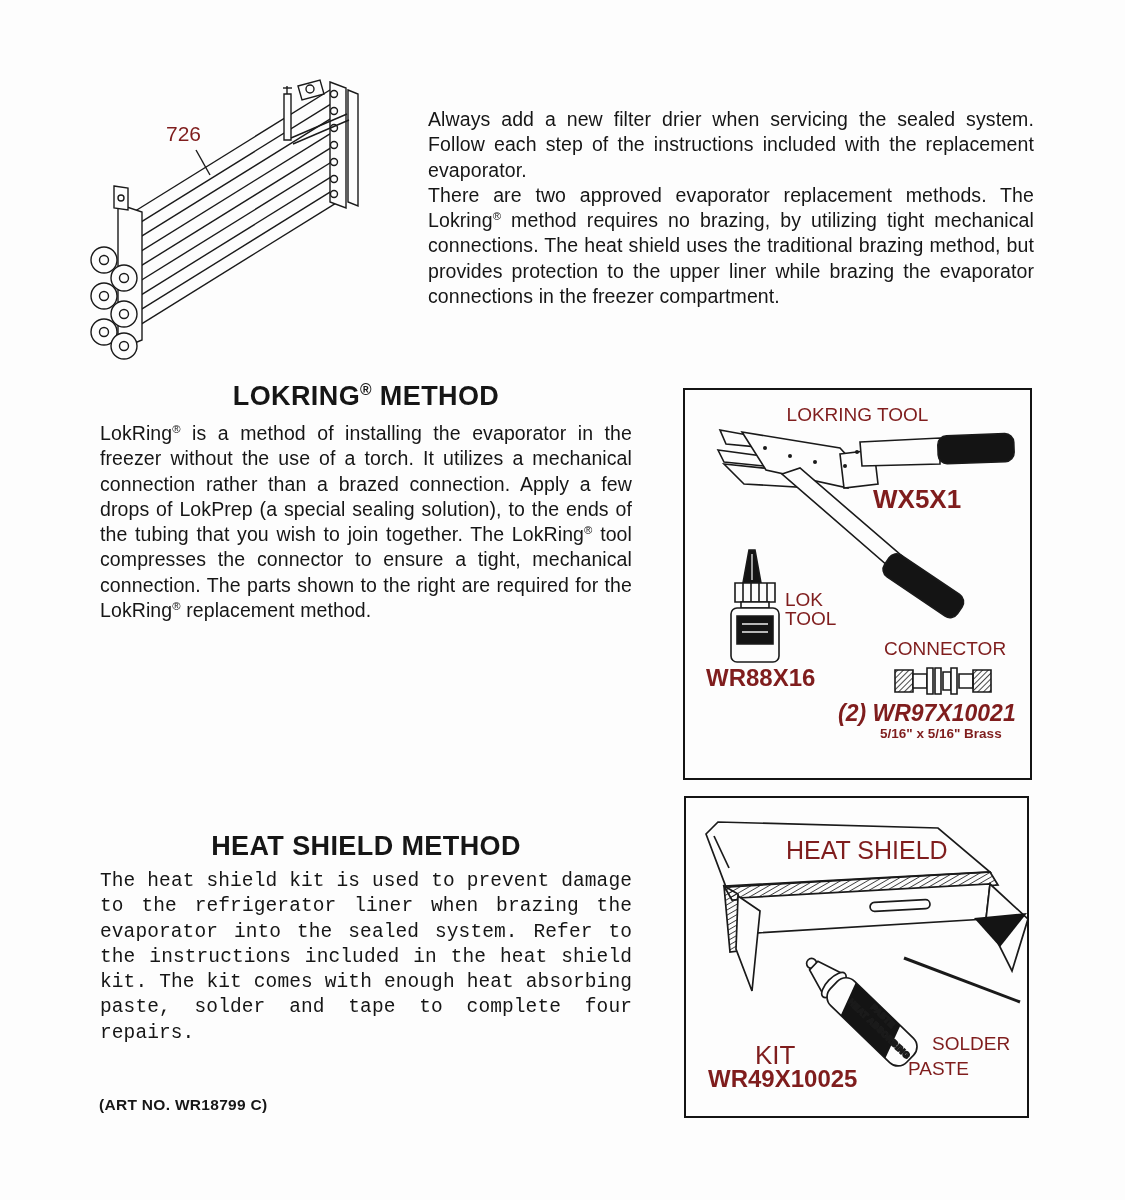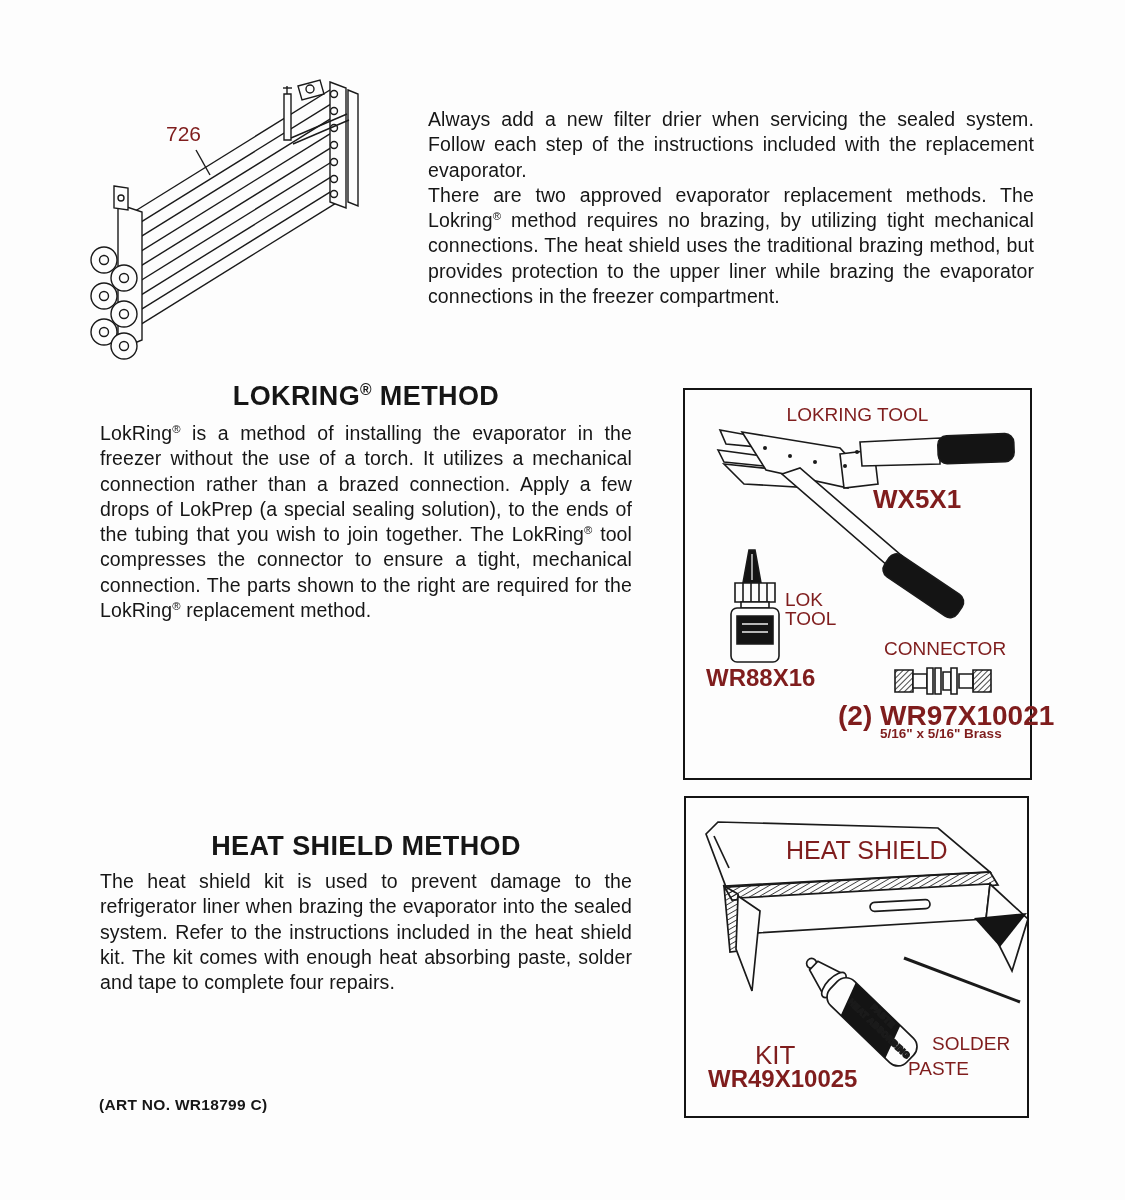--- a/index.html
+++ b/index.html
@@ -155,26 +155,26 @@
           <rect x="288" y="280" width="18" height="22" fill="url(#hatch1)"></rect>
         </g>
       </g>
     </svg>
     <span class="lbl" style="left:0; top:14px; width:345px; text-align:center; font-size:19px;">LOKRING TOOL</span>
     <span class="lbl" style="left:188px; top:94px; font-size:26px; font-weight:bold;">WX5X1</span>
     <span class="lbl" style="left:100px; top:200px; font-size:19px; line-height:19px;">LOK</span>
     <span class="lbl" style="left:100px; top:219px; font-size:19px; line-height:19px;">TOOL</span>
     <span class="lbl" style="left:21px; top:274px; font-size:24px; font-weight:bold;">WR88X16</span>
     <span class="lbl" style="left:199px; top:248px; font-size:19px;">CONNECTOR</span>
-    <span class="lbl" style="left:153px; top:310px; font-size:28px; font-weight:bold;">(2) WR97X10021</span>
+    <span class="lbl" style="left:153px; top:310px; font-size:23px; font-weight:bold;font-style:italic;">(2) WR97X10021</span>
     <span class="lbl" style="left:195px; top:336px; font-size:13.5px; font-weight:bold;">5/16" x 5/16" Brass</span>
   </div>
 
   <div class="abs heading" style="left:100px; top:831px; width:532px;">HEAT SHIELD METHOD</div>
-  <p class="abs body-text" style="left:100px; top:869px; width:532px;">The heat shield kit is used to prevent damage to the refrigerator liner when brazing the evaporator into the sealed system.  Refer to the instructions included in the heat shield kit.  The kit comes with enough heat absorbing paste, solder and tape to complete four repairs.</p>
+  <p class="abs body-text" style="left:100px; top:869px; width:532px;font-family:Liberation Mono, monospace;">The heat shield kit is used to prevent damage to the refrigerator liner when brazing the evaporator into the sealed system.  Refer to the instructions included in the heat shield kit.  The kit comes with enough heat absorbing paste, solder and tape to complete four repairs.</p>
 
   <div class="figbox" style="left:684px; top:796px; width:345px; height:322px;">
     <svg width="341" height="318" viewBox="0 0 341 318">
       <defs>
         <pattern id="hatch2" patternUnits="userSpaceOnUse" width="4.5" height="4.5" patternTransform="rotate(60)">
           <line x1="0" y1="0" x2="0" y2="4.5" stroke="#1a1a1a" stroke-width="1.5"></line>
         </pattern>
       </defs>
       <g stroke="#1a1a1a" stroke-width="1.7" fill="none">
 

